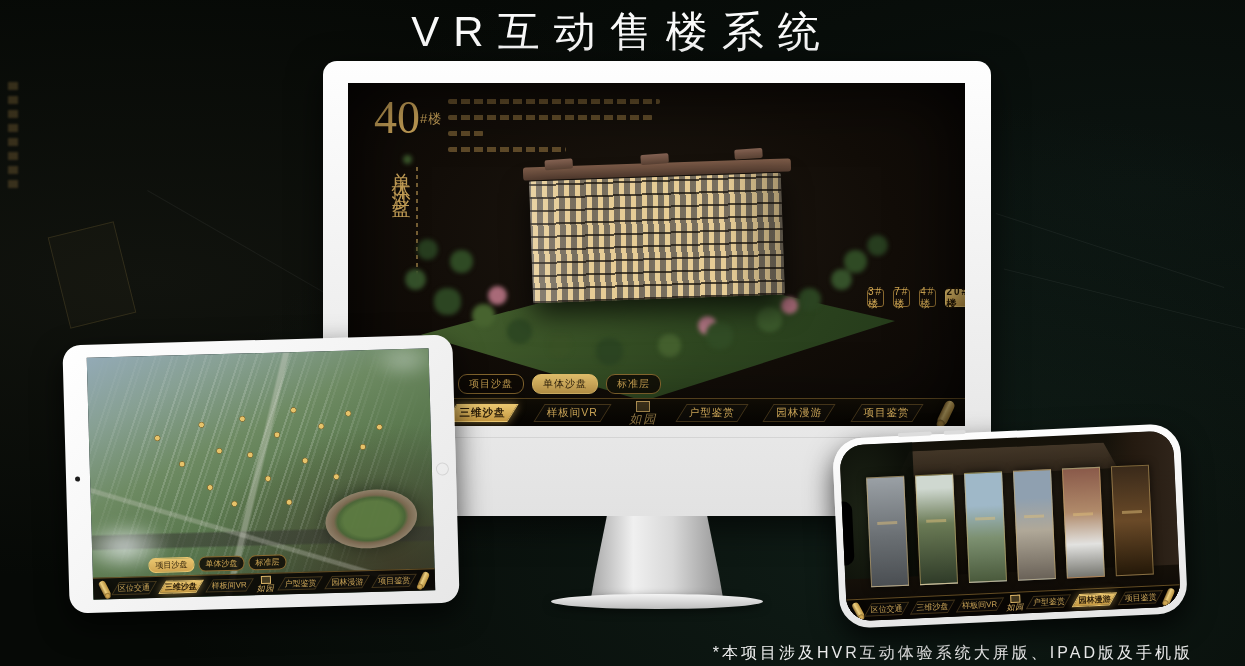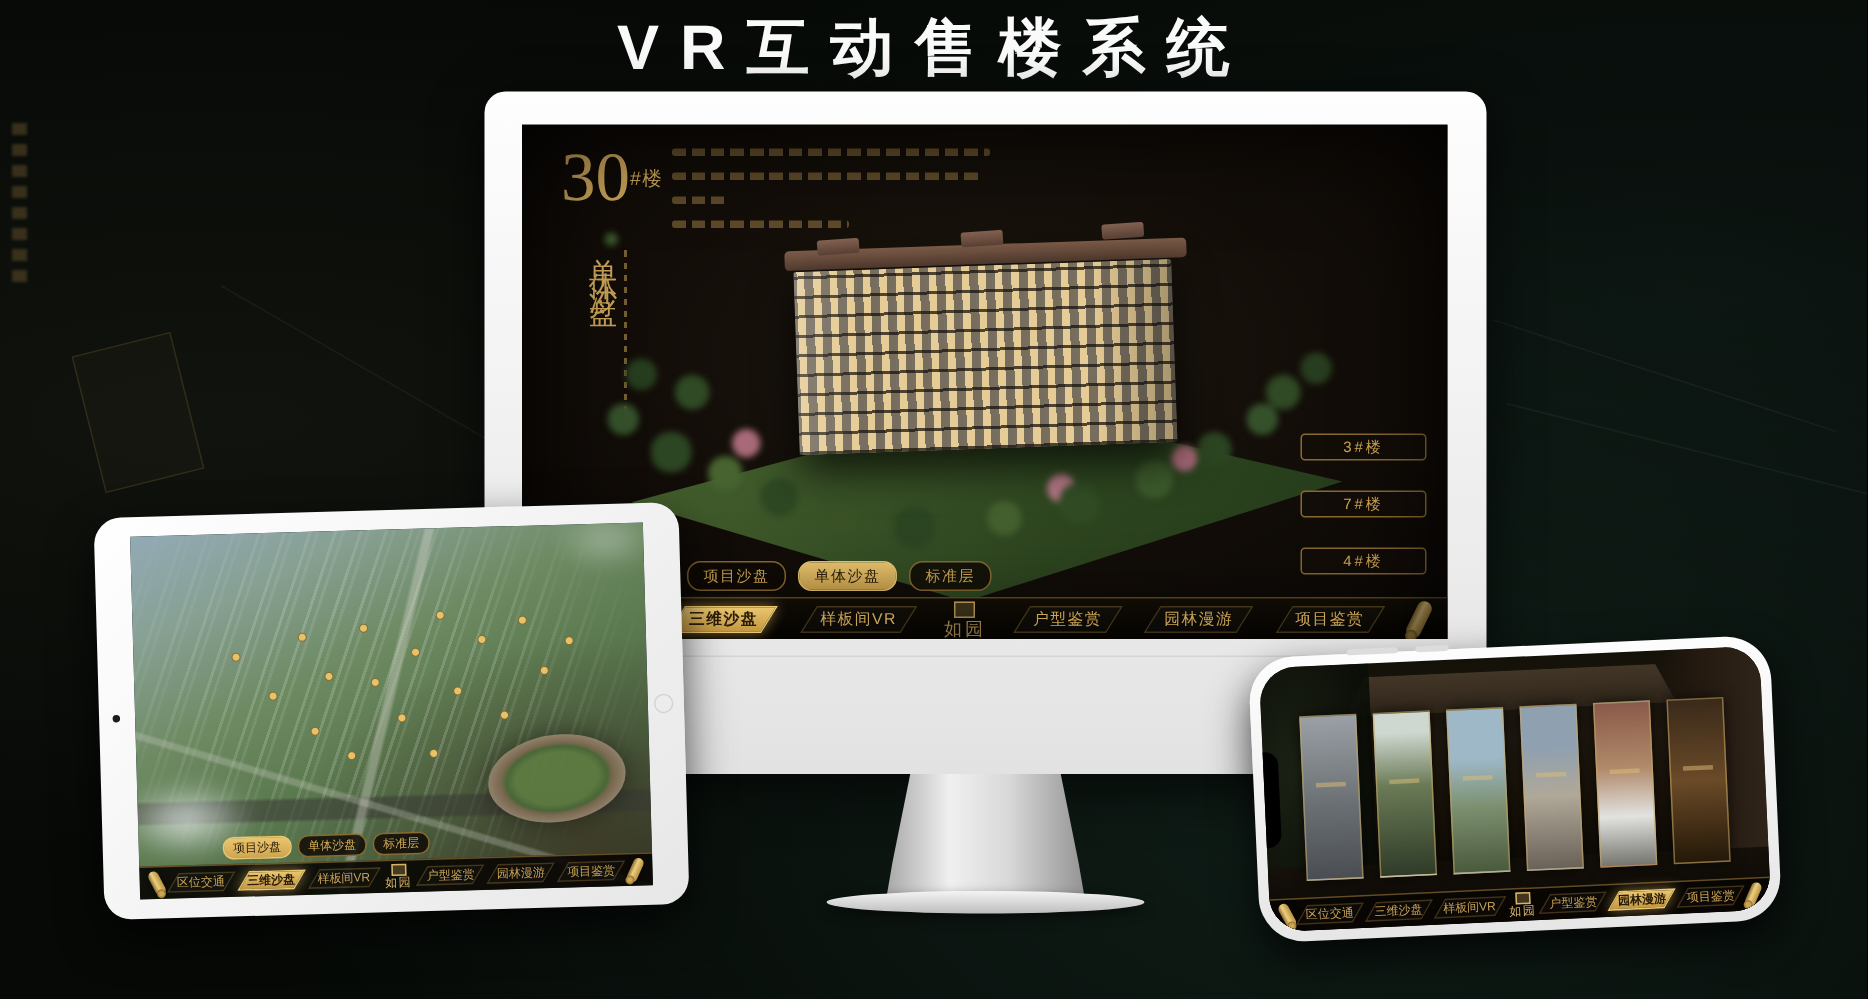--- a/index.html
+++ b/index.html
@@ -14,21 +14,21 @@
     #060906;}
   .bg-line{position:absolute;background:rgba(255,255,255,.05);}
   .bg-sign{position:absolute;left:58px;top:228px;width:66px;height:92px;
     border:1px solid rgba(180,150,80,.18);transform:rotate(-14deg);
     background:rgba(120,100,50,.05);}
   .bg-gold-strip{position:absolute;left:8px;top:78px;width:10px;height:110px;
     background:repeating-linear-gradient(0deg, rgba(190,150,80,.25) 0 8px, transparent 8px 14px);
     filter:blur(1px);}
 
   .main-title{position:absolute;top:4px;left:0;right:0;text-align:center;
-    color:#fafafa;font-size:42px;font-weight:bold;letter-spacing:14px;}
+    color:#fafafa;font-size:42px;font-weight:normal;letter-spacing:14px;}
 
   .footnote{position:absolute;right:52px;bottom:2px;color:#f0f0f0;
     font-size:16px;letter-spacing:3px;}
   .scroll-icon{width:10px;height:26px;border-radius:5px;position:relative;
     background:linear-gradient(90deg,#8a6a30,#eccf80 40%,#b8903e);
     transform:rotate(26deg);box-shadow:0 2px 5px rgba(0,0,0,.6);}
   .scroll-icon::after{content:"";position:absolute;left:1px;bottom:-3px;width:8px;height:8px;
     border-radius:50%;background:radial-gradient(#cfa651 30%,#5a4316);}
   .scroll-icon.small{width:7px;height:17px;}
   .scroll-icon.small::after{width:6px;height:6px;left:0;bottom:-2px;}
@@ -91,21 +91,21 @@
     background:#3c5a2c;filter:blur(2px);
     box-shadow:
       8px 120px 0 6px #35512a, 40px 142px 0 9px #2c4522, 76px 156px 0 7px #47632f,
       112px 172px 0 8px #2e4823, 152px 186px 0 7px #3a5226, 202px 192px 0 9px #2c4522,
       262px 186px 0 7px #44602e, 312px 176px 0 9px #314c25, 362px 160px 0 8px #3c5a2c,
       402px 140px 0 7px #2c4522, 434px 120px 0 6px #35512a, 90px 136px 0 5px #a86a78,
       300px 166px 0 5px #b27684, 382px 146px 0 4px #a86a78, 54px 102px 0 7px #2f4a24,
       448px 102px 0 7px #2f4a24, 20px 90px 0 6px #273d1f, 470px 86px 0 6px #273d1f;}
 
   .m-floors{position:absolute;right:14px;top:206px;width:84px;display:flex;
-    flex-direction:column;gap:20px;}
+    flex-direction:row;gap:9px;}
   .floor-btn{height:16px;display:flex;align-items:center;justify-content:center;
     font-size:10px;letter-spacing:2px;color:#d2a955;border:1px solid #8a6a30;
     border-radius:3px;background:rgba(20,14,8,.82);cursor:pointer;}
   .floor-btn.active{background:linear-gradient(#e9c570,#c99f4b);color:#241806;
     font-weight:bold;border-color:#e9c570;}
 
   .m-tabs{position:absolute;left:110px;top:291px;display:flex;gap:8px;}
   .pill{font-size:10px;letter-spacing:1px;color:#d2a955;border:1px solid #8a6a30;
     border-radius:9px;background:rgba(15,10,5,.85);padding:2px 10px;cursor:pointer;}
   .pill.active{background:linear-gradient(#eac66f,#cfa551);color:#2a1c08;border-color:#eac66f;}
@@ -114,21 +114,21 @@
   .nav-bar{position:absolute;left:0;bottom:0;width:100%;height:28px;box-sizing:border-box;
     background:linear-gradient(#141007,#0a0703);border-top:1px solid rgba(175,135,62,.55);
     display:flex;align-items:center;justify-content:space-between;padding:0 14px;}
   .nav-item{position:relative;font-size:10.5px;letter-spacing:1px;color:#c9a356;
     padding:3px 10px;cursor:pointer;z-index:1;white-space:nowrap;}
   .nav-item::before{content:"";position:absolute;inset:1px 2px;z-index:-1;
     border:1px solid rgba(175,135,62,.32);transform:skewX(-32deg);background:rgba(255,255,255,.02);}
   .nav-item.active{color:#2a1c08;font-weight:bold;}
   .nav-item.active::before{background:linear-gradient(#eac66f,#c39741);border-color:#eac66f;
     box-shadow:0 0 8px rgba(230,190,100,.55);}
-  .nav-logo{text-align:center;line-height:1;cursor:default;}
+  .nav-logo{text-align:center;line-height:1;cursor:default;font-style:italic;}
   .nav-logo .logo-text{font-size:12px;}
 
   
   .nav-bar.compact{height:22px;padding:0 8px;background:rgba(8,6,3,.9);}
   .nav-bar.compact .nav-item{font-size:8px;padding:2px 5px;letter-spacing:0;}
   .nav-bar.compact .nav-logo .logo-text{font-size:8px;letter-spacing:1px;}
 
   
   .ipad{position:absolute;left:66px;top:340px;width:390px;height:268px;z-index:5;
     transform:rotate(-1.6deg);border-radius:18px;
@@ -222,21 +222,21 @@
   <div class="bg-sign"></div>
   <div class="bg-gold-strip"></div>
 
   <div class="main-title">VR互动售楼系统</div>
 
   <div class="monitor">
     <div class="monitor-frame">
       <div class="monitor-screen">
 
         <div class="m-block">
-          <span class="m-num">30</span><span class="m-unit">#楼</span>
+          <span class="m-num">40</span><span class="m-unit">#楼</span>
         </div>
         <div class="m-subtitle">单体沙盘</div>
         <div class="m-subtitle-rule"></div>
 
         <div class="m-desc">
           <div class="m-desc-line" style="width:212px;"></div>
           <div class="m-desc-line" style="width:205px;"></div>
           <div class="m-desc-line" style="width:36px;"></div>
           <div class="m-desc-line" style="width:118px;"></div>
         </div>
@@ -349,13 +349,14 @@
         </div>
         <div class="nav-item">户型鉴赏</div>
         <div class="nav-item active">园林漫游</div>
         <div class="nav-item">项目鉴赏</div>
         <div class="scroll-icon small"></div>
       </div>
     </div>
     <div class="ph-notch"></div>
   </div>
 
+  <div class="footnote">*本项目涉及HVR互动体验系统大屏版、IPAD版及手机版</div>
 </div>
 
 </body></html>

